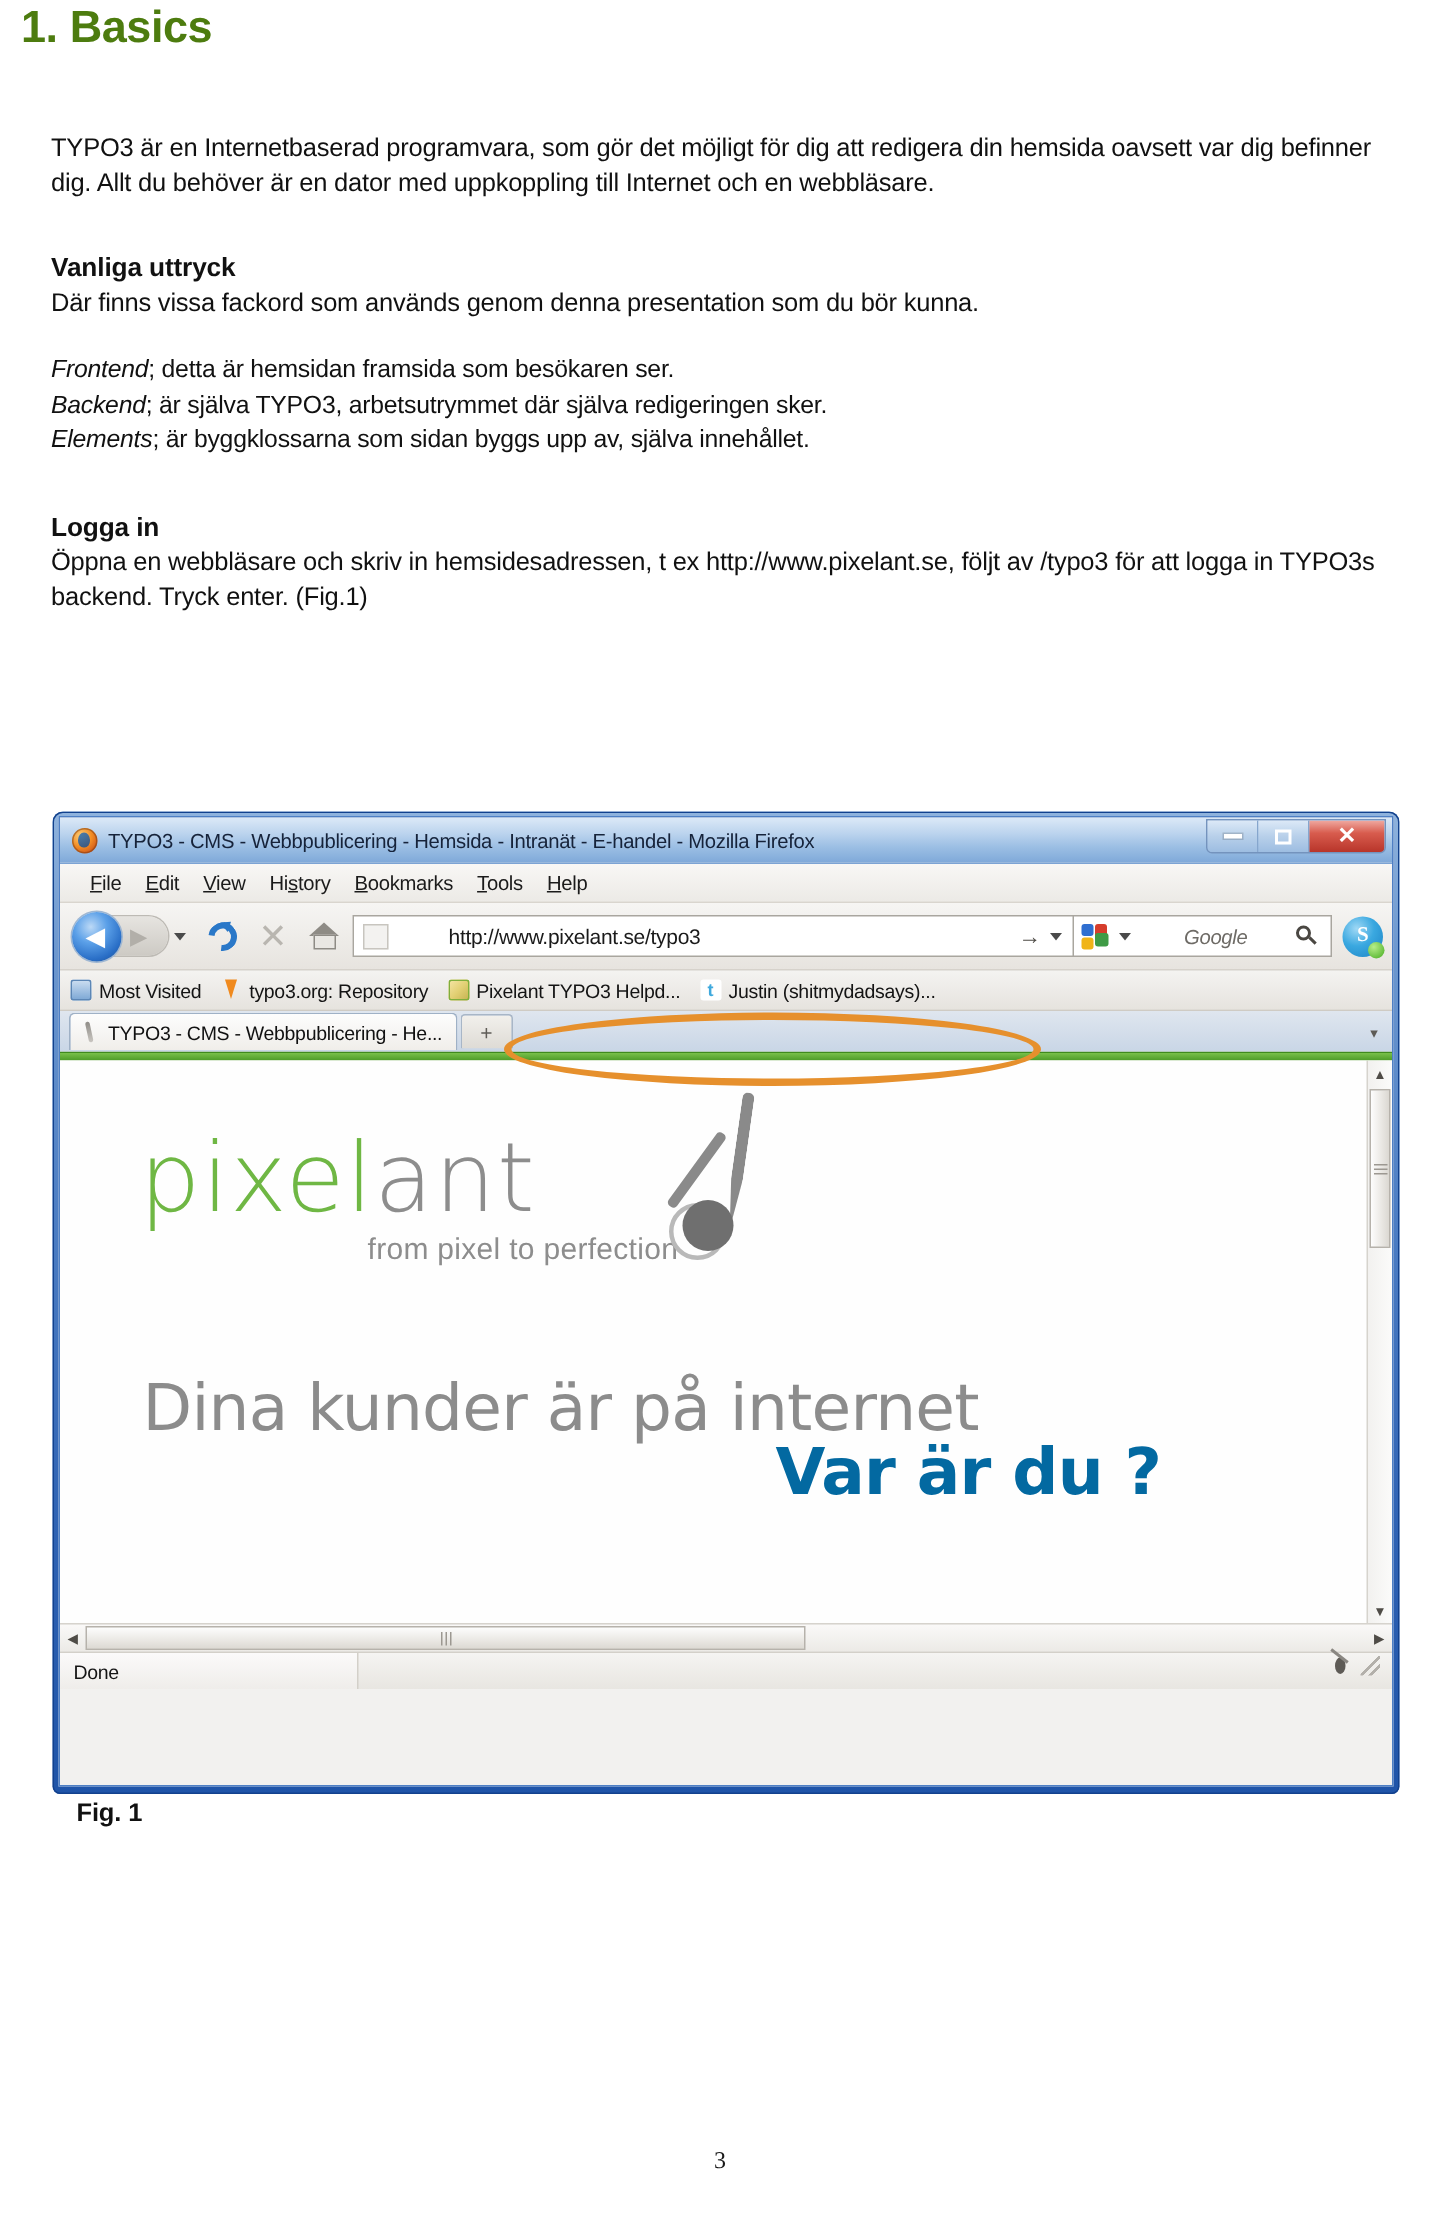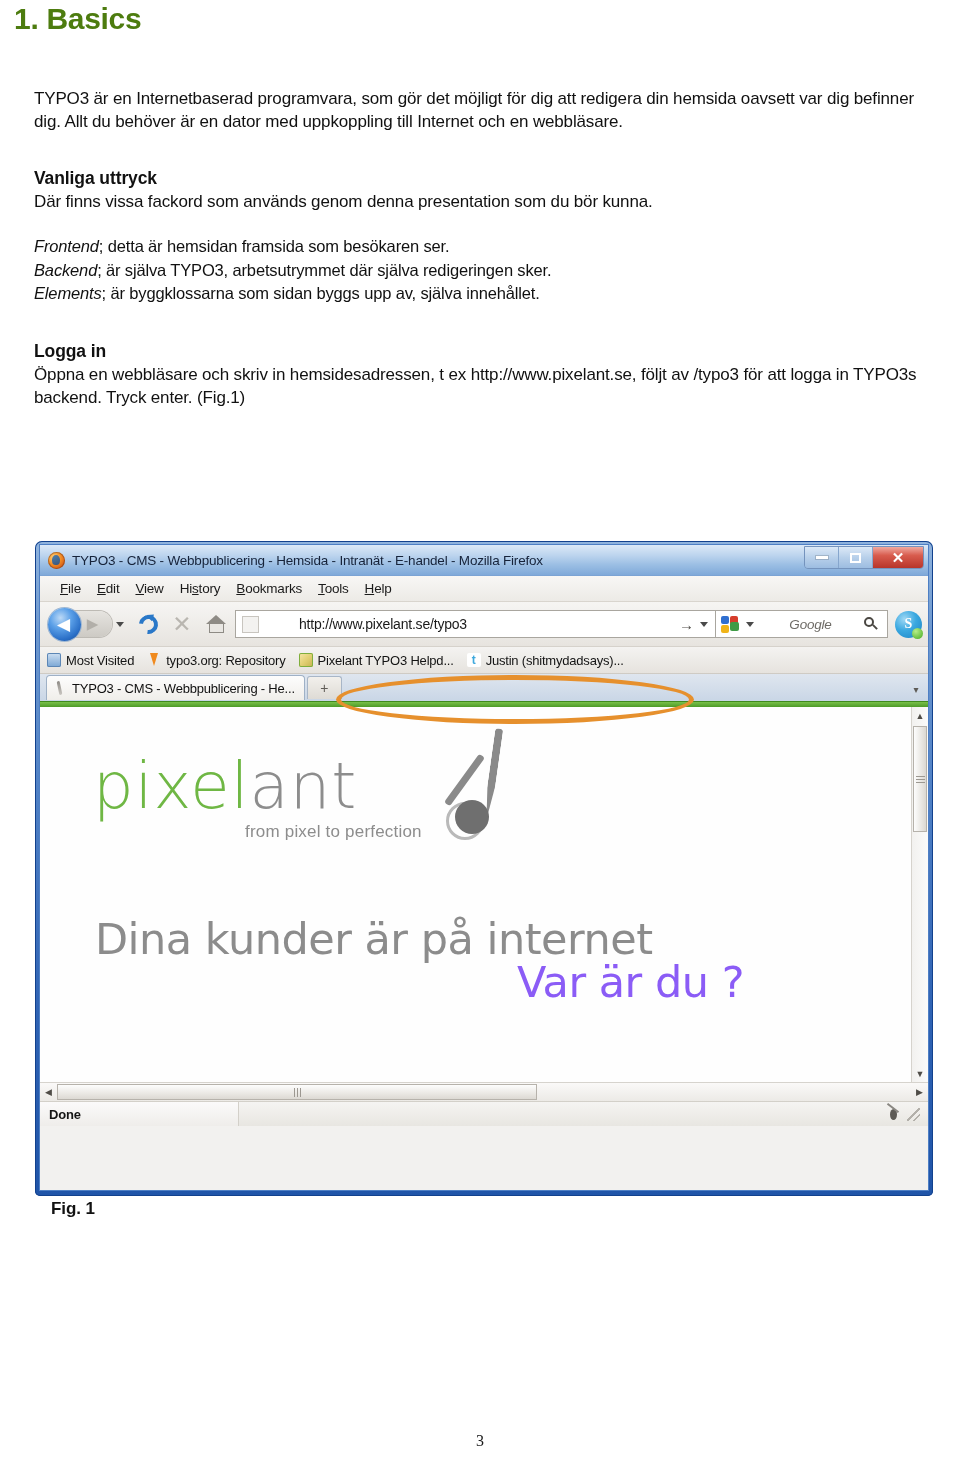--- a/index.html
+++ b/index.html
@@ -512,21 +512,21 @@
     letter-spacing: 1px;
     line-height: 1;
     font-family: "DejaVu Sans", sans-serif;
   }
   .logo-word .px { color: #6fb744; }
   .logo-word .ant { color: #8d8d8d; margin-top: 22px; }
   .logo-tag {
     position: absolute;
     left: 152px;
     top: 68px;
-    font-size: 17px;
+    font-size: 20px;
     color: #8d8d8d;
     letter-spacing: 0.2px;
   }
   .ant-graphic {
     position: absolute;
     left: 338px;
     top: -14px;
     width: 90px;
     height: 125px;
   }
@@ -571,24 +571,24 @@
     color: #8c8c8c;
     letter-spacing: -0.5px;
     font-family: "DejaVu Sans", sans-serif;
     font-weight: 400;
   }
   .headline2 {
     position: absolute;
     left: 477px;
     top: 250px;
     font-size: 43px;
-    color: #8b5cf6;
+    color: #0369a1;
     letter-spacing: -0.5px;
     font-family: "DejaVu Sans", sans-serif;
-    font-weight: 400;
+    font-weight: 700;
   }
 
   
   .vscroll {
     position: absolute;
     right: 0; top: 0; bottom: 0;
     width: 17px;
     background: linear-gradient(90deg, #f2f1ef, #fbfbfa);
     border-left: 1px solid #d6d3cd;
     box-sizing: border-box;
@@ -640,23 +640,22 @@
   }
   .hs-grip { width: 7px; height: 9px; border-left: 1px solid #9c9891; border-right: 1px solid #9c9891; box-sizing:border-box; position:relative; }
   .hs-grip::after { content:""; position:absolute; top:0; bottom:0; left:2px; border-left:1px solid #9c9891; }
 
   
   .statusbar {
     height: 24px;
     background: linear-gradient(180deg, #f5f4f2, #e8e6e1);
     border-top: 1px solid #d3d0c9;
     display: flex;
-    align-items: center;
-    position: relative;
-    font-weight: bold;
+    align-items: flex-start;
+    position: relative;
   }
   .status-panel {
     height: 100%;
     display: flex;
     align-items: center;
     padding: 0 9px;
     font-size: 13px;
     color: #151515;
     letter-spacing: -0.2px;
     border-right: 1px solid #d3d0c9;

